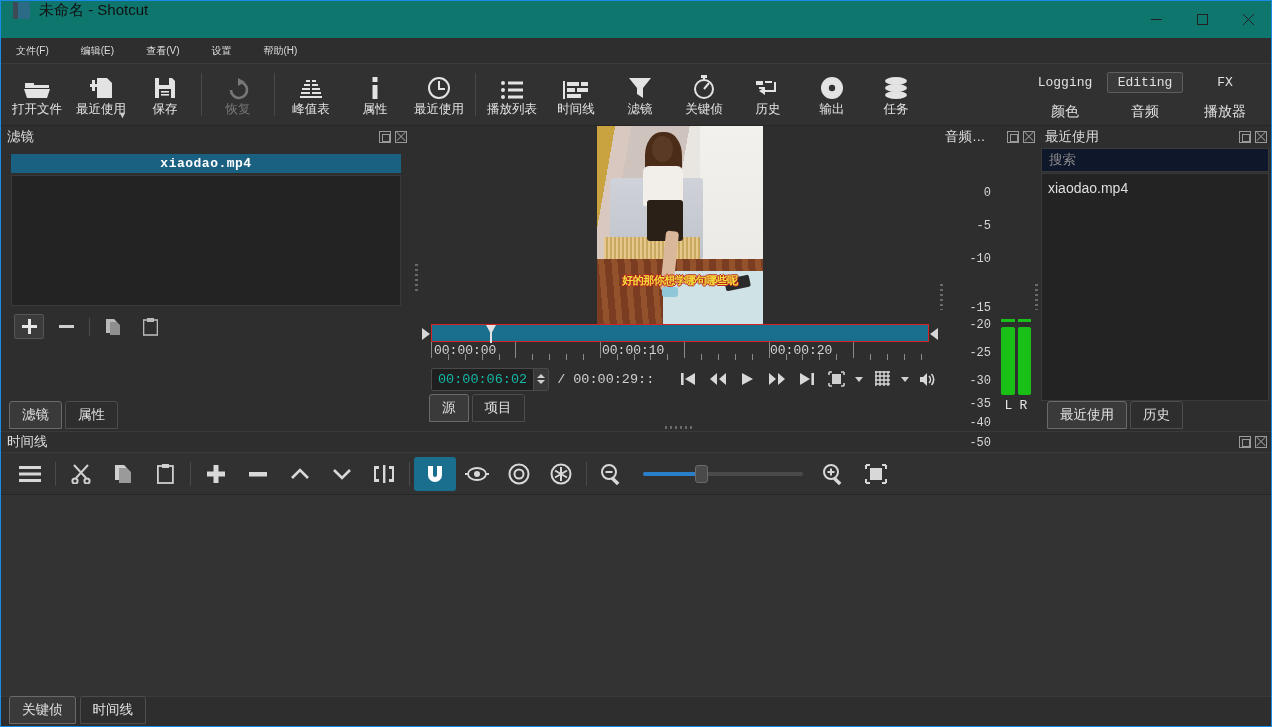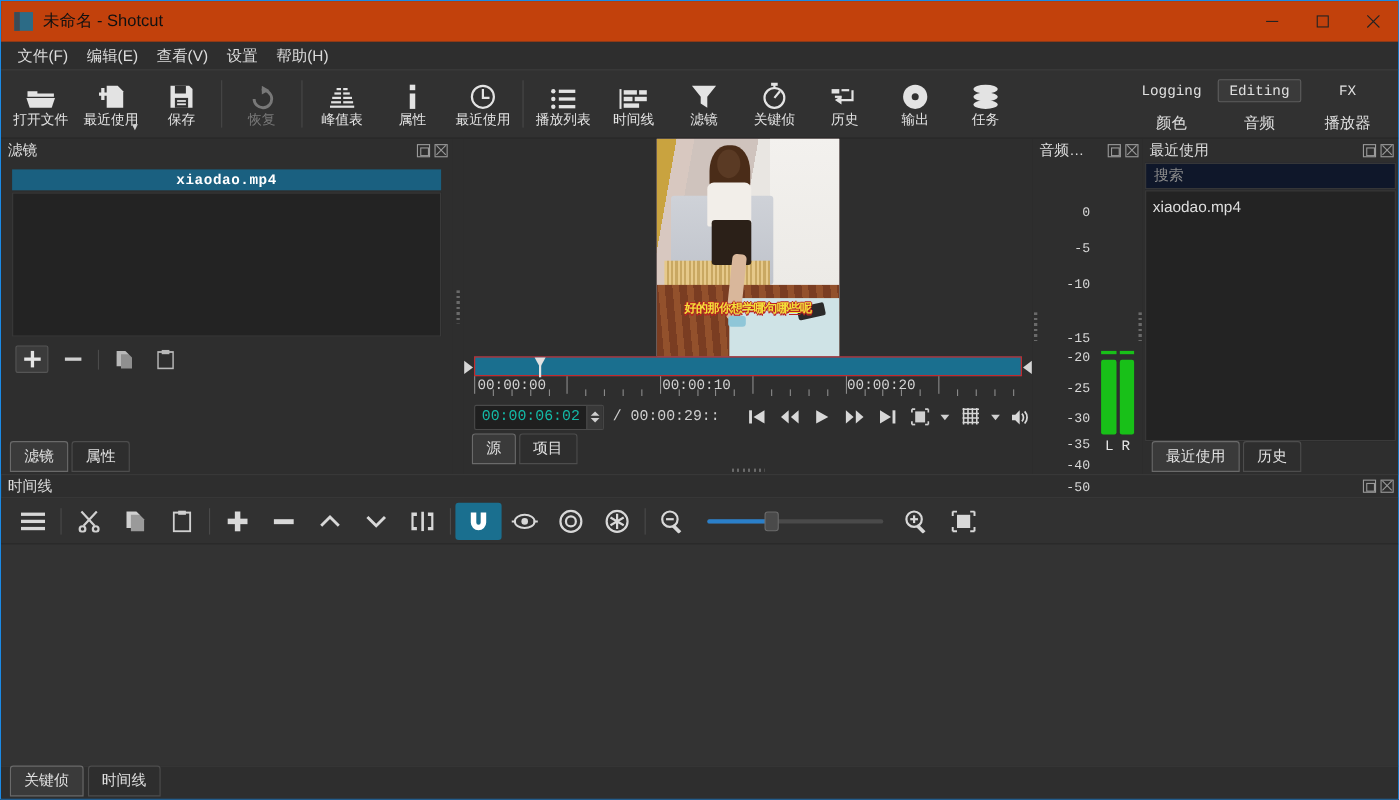--- a/index.html
+++ b/index.html
@@ -6,35 +6,35 @@
   html, body {
     width: 1272px; height: 727px;
     font-family: "Liberation Sans", "DejaVu Sans", sans-serif;
     background: #2e2e2e; color: #d8d8d8;
     overflow: hidden;
   }
   .app { width: 1272px; height: 727px; display: flex; flex-direction: column;
          border: 1px solid #1b8ae5; background: #2e2e2e; }
 
   
-  .titlebar { height: 37px; background: #c2410c; display: flex; align-items: center;
+  .titlebar { height: 37px; background: #0f766e; display: flex; align-items: flex-start;
               flex: 0 0 37px; }
   .title-left { display: flex; align-items: center; padding-left: 12px; gap: 9px; }
   .app-logo { width: 17px; height: 17px; background: #2c6b86;
               border-left: 5px solid #3c4b55; }
   .title-text { color: #111; font-size: 15px; }
   .title-spacer { flex: 1; }
   .win-btns { display: flex; height: 37px; }
   .win-btn { width: 46px; height: 37px; display: flex; align-items: center;
              justify-content: center; color: #222; }
   .win-btn svg { display:block; }
 
   
   .menubar { height: 25px; flex: 0 0 25px; background: #2e2e2e; display: flex;
-             align-items: center; padding-left: 8px; gap: 3px; font-size: 14px; }
+             align-items: center; padding-left: 8px; gap: 18px; font-size: 10px; }
   .menu-item { padding: 3px 7px; color: #dcdcdc; white-space: nowrap; }
 
   
   .toolbar { height: 63px; flex: 0 0 63px; background: #313131;
              border-top: 1px solid #3c3c3c; border-bottom: 1px solid #262626;
              display: flex; align-items: stretch; padding-left: 4px; position: relative; }
   .tb-btn { width: 64px; display: flex; flex-direction: column; align-items: center;
             justify-content: center; gap: 2px; color: #e3e3e3; font-size: 12.5px;
             position: relative; }
   .tb-btn.disabled { color: #787878; }

